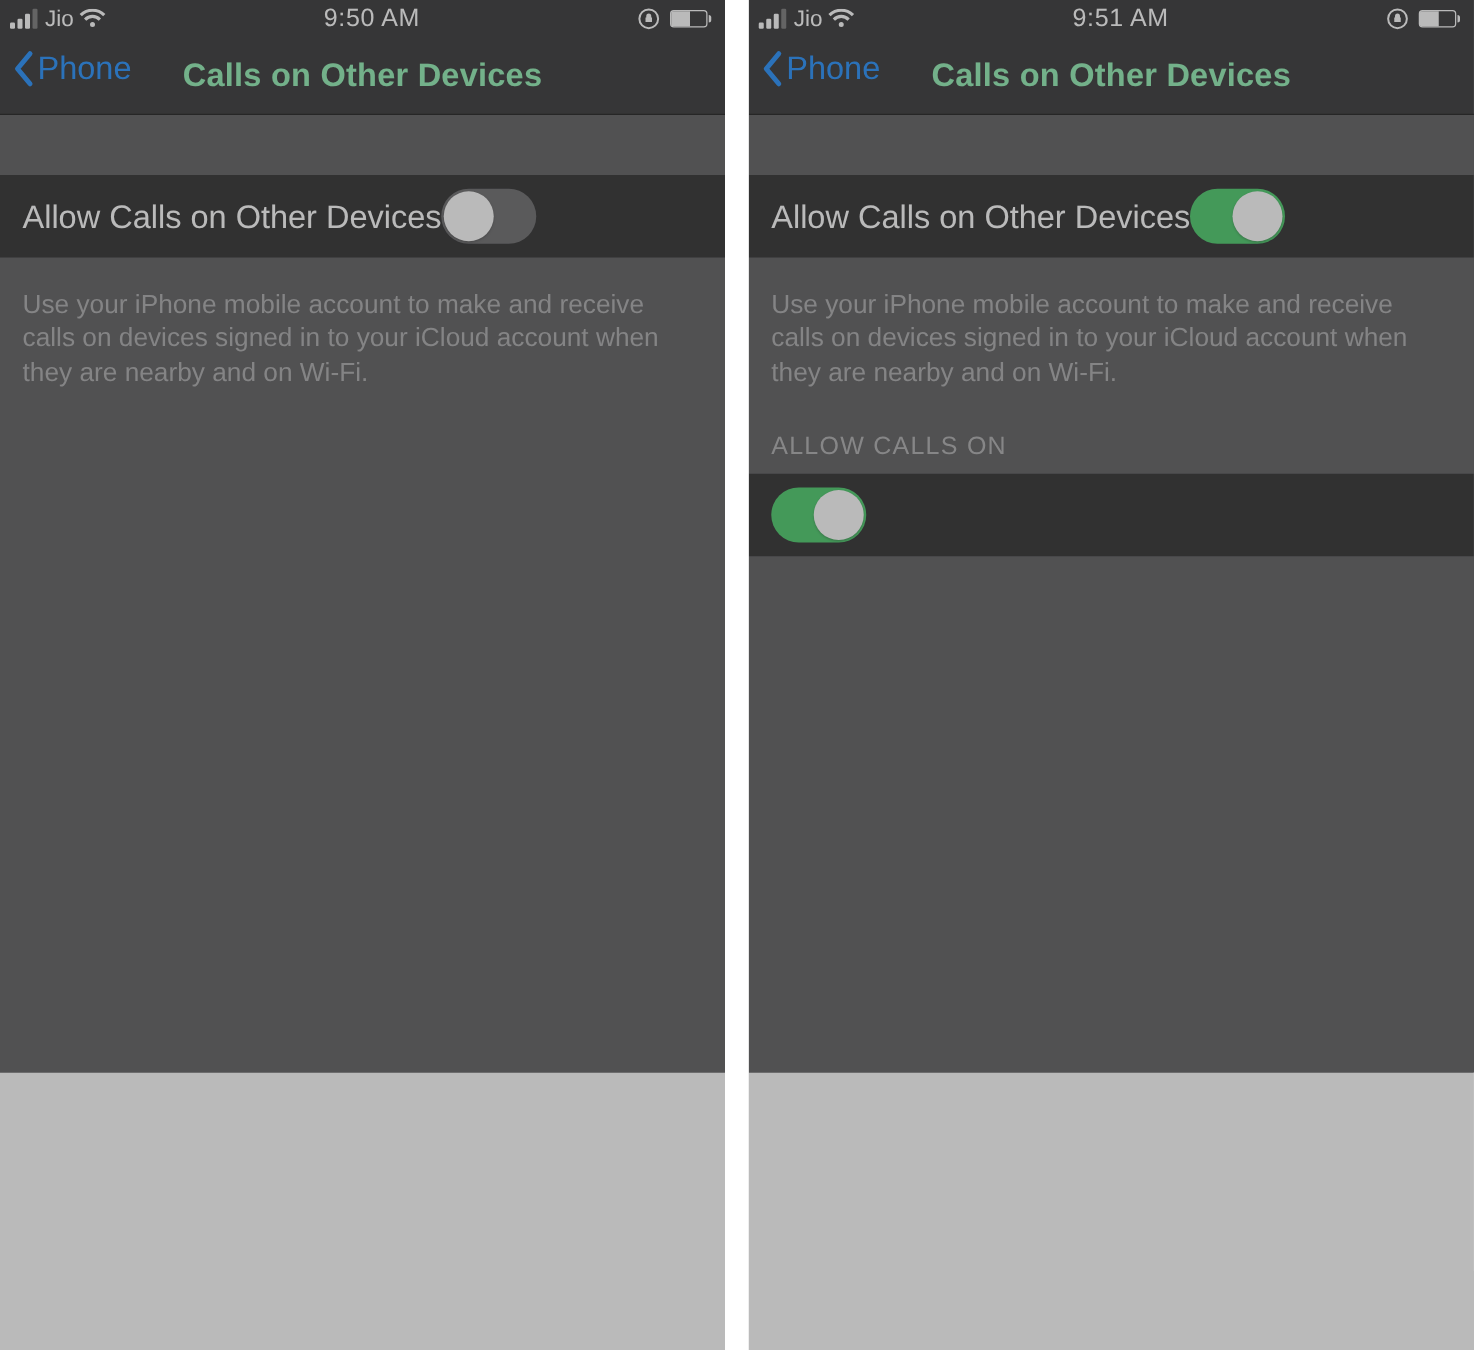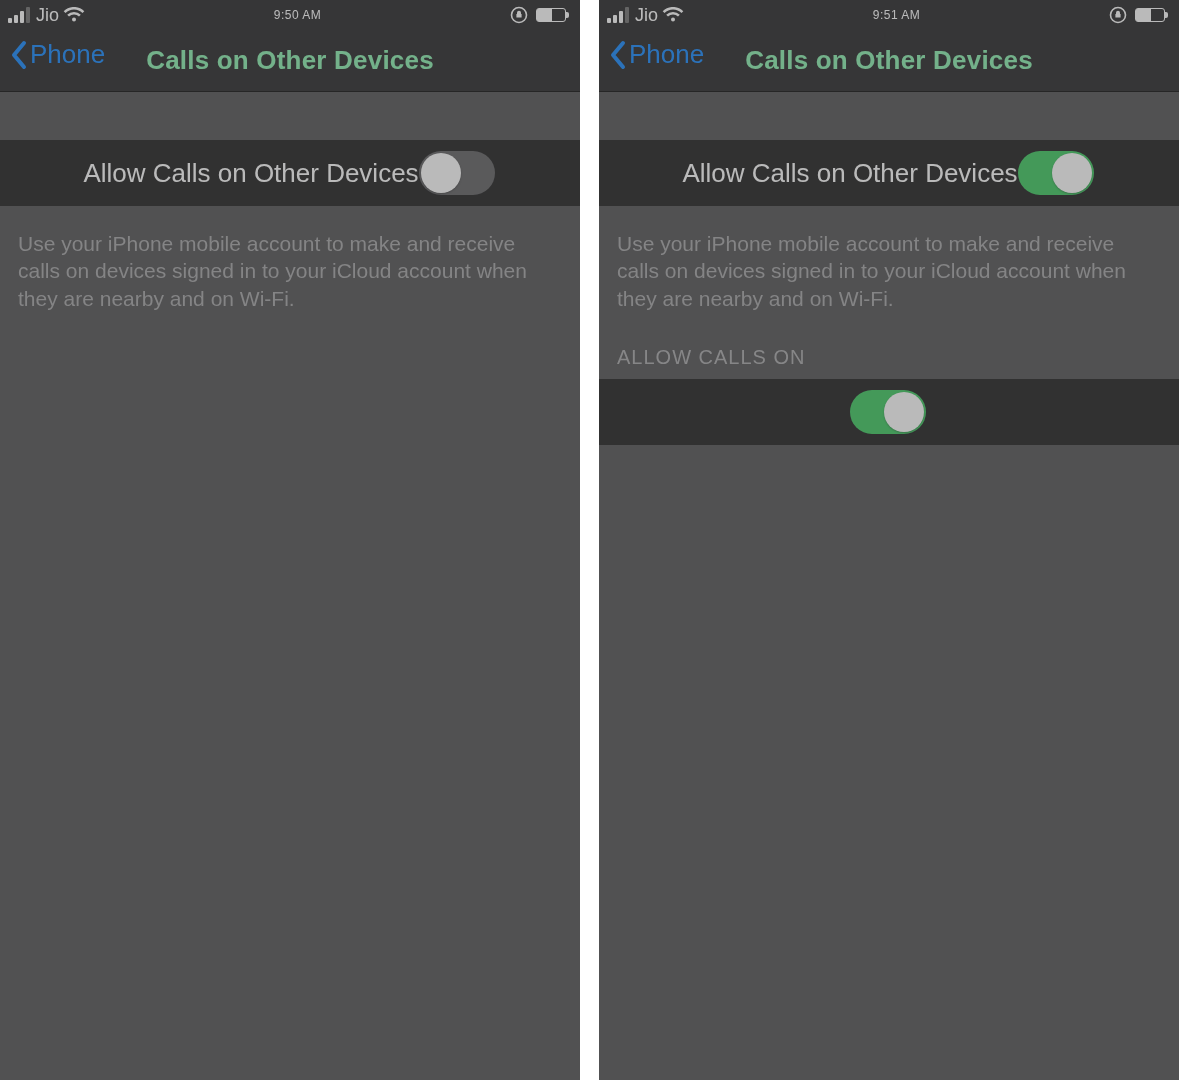--- a/index.html
+++ b/index.html
@@ -20,21 +20,21 @@
   .divider {
     width: 19px;
     height: 1080px;
     background: #fff;
     flex: 0 0 19px;
     z-index: 20;
     position: relative;
   }
   .screen {
     flex: 1 1 0;
-    height: 1080px;
+    height: 858px;
     background: #1c1c1e;
     position: relative;
     overflow: hidden;
     color: #fff;
     display: flex;
     flex-direction: column;
   }
   
   .status-bar {
     height: 30px;
@@ -49,21 +49,21 @@
   .status-left { display: flex; align-items: center; gap: 4px; }
   .status-right { display: flex; align-items: center; gap: 8px; }
   .signal-bars { display: flex; align-items: flex-end; gap: 2px; height: 16px;}
   .signal-bars span { width: 4px; background: #fff; border-radius: 1px;}
   .signal-bars span:nth-child(1){height:5px;}
   .signal-bars span:nth-child(2){height:8px;}
   .signal-bars span:nth-child(3){height:12px;}
   .signal-bars span:nth-child(4){height:16px; background:#6b6b6b;}
   .carrier { font-size: 18px; margin-left: 2px;}
   .wifi-icon svg { display:block; }
-  .clock { font-size: 12px; font-weight: 500; letter-spacing: 0.5px;}
+  .clock { font-size: 20px; font-weight: 500; letter-spacing: 0.5px;}
   .lock-icon svg{display:block;}
   .battery {
     width: 30px; height: 14px; border: 1.5px solid #fff; border-radius: 3px;
     position: relative; display:flex; align-items:center;
   }
   .battery::after{
     content:""; position:absolute; right:-4px; top:3px; width:2.5px; height:6px;
     background:#fff; border-radius:0 2px 2px 0;
   }
   .battery .level{ height:100%; width:55%; background:#fff; border-radius:1px 0 0 1px;}
@@ -98,21 +98,21 @@
   .content {
     flex: 1;
     background: #4a4a4c;
   }
   .spacer-top { height: 48px; }
   .row {
     background: #131314;
     height: 66px;
     display: flex;
     align-items: center;
-    justify-content: center;
+    justify-content: flex-start;
     padding: 0 20px 0 18px;
   }
   .row-label {
     font-size: 26px;
     color: #fff;
     font-weight: 400;
   }
   .footer-text {
     color: #a2a2a4;
     font-size: 21px;

